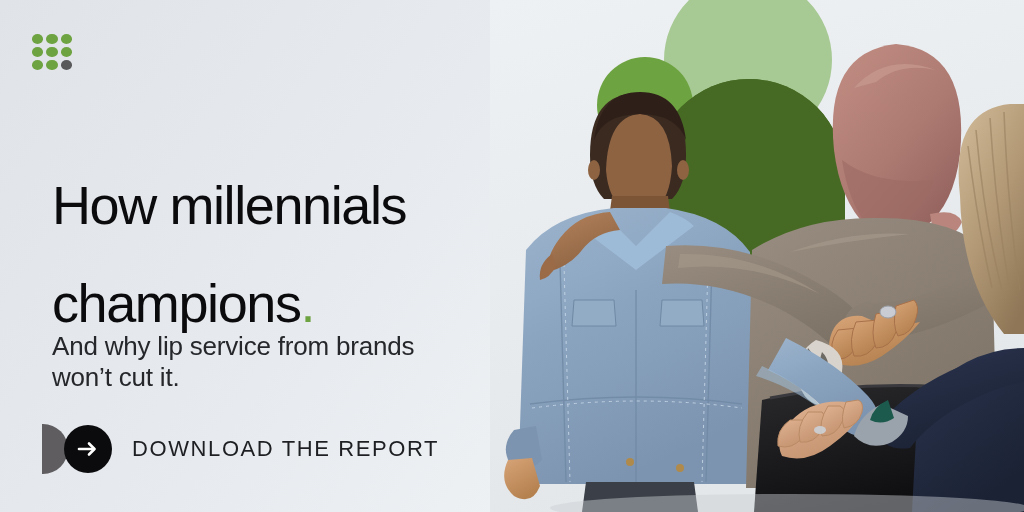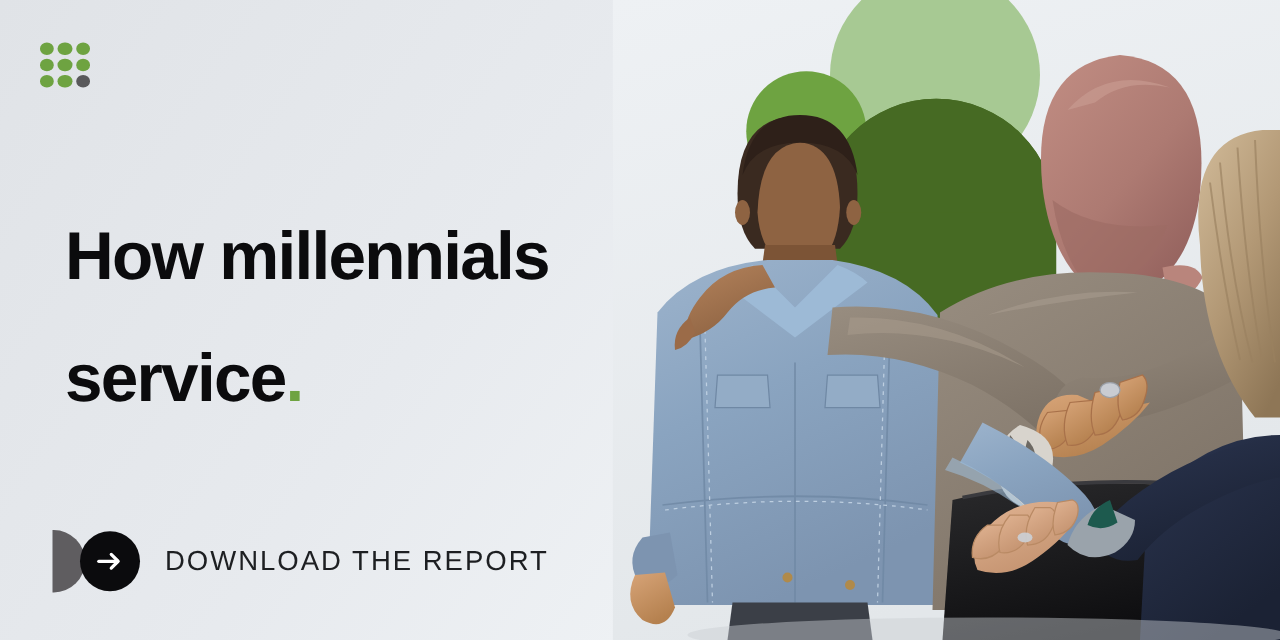--- a/index.html
+++ b/index.html
@@ -16,21 +16,21 @@
   
   #logo { position:absolute; left:32px; top:34px; width:40px; height:36px;
           display:grid; grid-template-columns:repeat(3,1fr); grid-template-rows:repeat(3,1fr);
           gap:3px; }
   #logo i { display:block; border-radius:50%; background:#6ea341; }
   #logo i.dark { background:#59595b; }
 
   
   #headline {
     position:absolute; left:52px; top:181px; width:520px;
-    font-size:54px; line-height:49px; font-weight:bold;
+    font-size:54px; line-height:49px; font-weight:normal;
     letter-spacing:-1.4px; color:#0b0b0d;
   }
   #headline .dot { color:#6ea341; }
   #subhead {
     position:absolute; left:52px; top:331px; width:470px;
     font-size:26px; line-height:31px; font-weight:400;
     letter-spacing:-0.2px; color:#25272b;
   }
 
   
@@ -62,23 +62,27 @@
     <i></i>
     <i></i>
     <i></i>
     <i></i>
     <i class="dark"></i>
   </div>
 
   <h1 id="headline">
     <span>How millennials</span><br>
     <br>
-    <span>service</span><span class="dot">.</span>
+    <span>champions</span><span class="dot">.</span>
   </h1>
 
+  <p id="subhead">
+    <span>And why lip service from brands</span><br>
+    <span>won’t cut it.</span>
+  </p>
 
   <div id="cta">
     <div class="halfdisc"></div>
     <div class="arrowbtn">
       <svg width="26" height="26" viewBox="0 0 26 26" aria-hidden="true">
         <path d="M4 13 H19" stroke="#ffffff" stroke-width="2.6" stroke-linecap="round" fill="none"></path>
         <path d="M14 7.5 L19.5 13 L14 18.5" stroke="#ffffff" stroke-width="2.6" stroke-linecap="round" stroke-linejoin="round" fill="none"></path>
       </svg>
     </div>
     <span class="ctalabel">DOWNLOAD THE REPORT</span>

